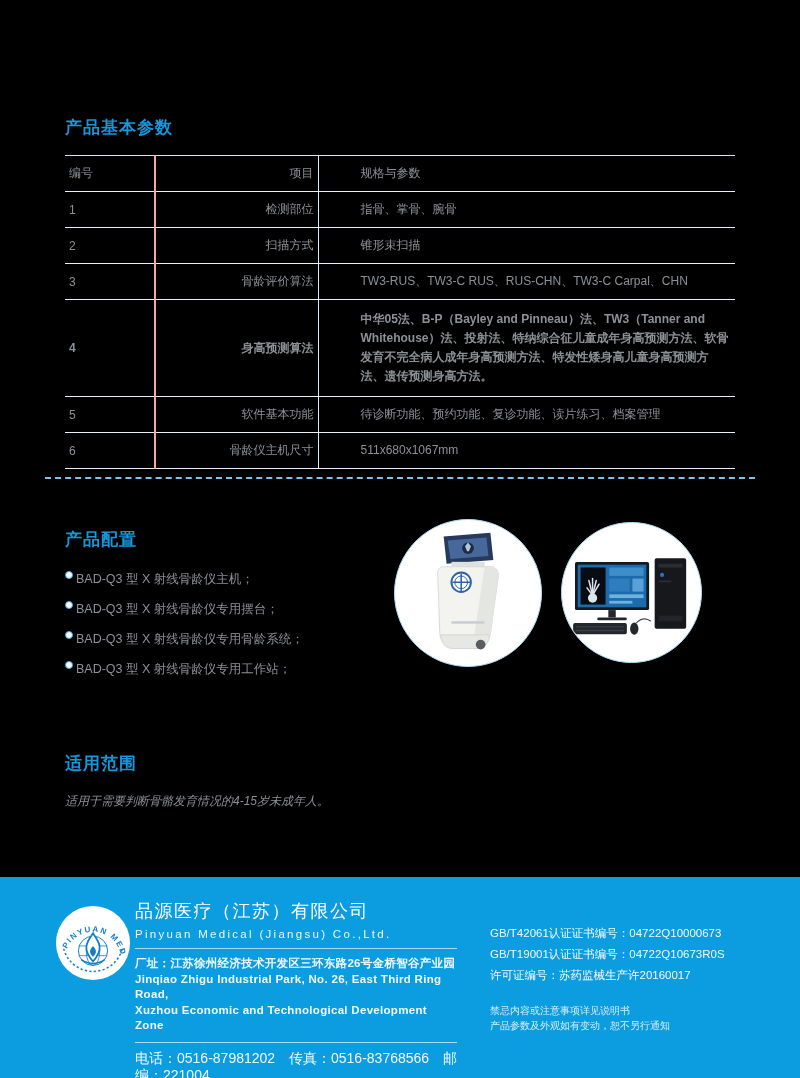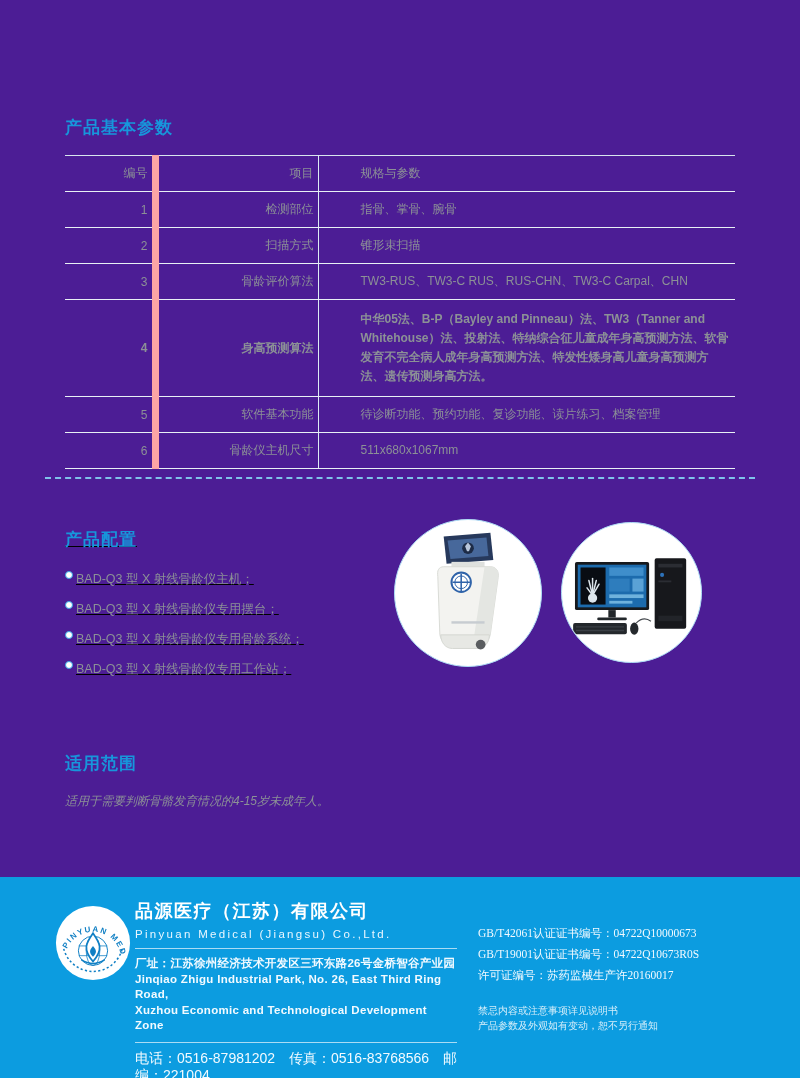--- a/index.html
+++ b/index.html
@@ -1,31 +1,31 @@
 <!DOCTYPE html>
 <html><head>
 <meta charset="utf-8">
 <style>
   * { box-sizing: border-box; }
   html,body { margin:0; padding:0; background:#fff; }
   .page {
-    position:relative; width:800px; height:1078px; background:#4c1d95;
+    position:relative; width:800px; height:1078px; background:#000000;
     font-family:"Liberation Sans","DejaVu Sans",sans-serif; overflow:hidden;
   }
   .sec-title { margin:0; font-size:17px; font-weight:bold; color:#1796DB; letter-spacing:1px; }
 
   
   .sec-params { position:absolute; left:65px; top:116px; width:670px; }
   table.params { width:670px; border-collapse:collapse; table-layout:fixed; margin-top:16px;
                  border-top:1px solid #D7E5EE; border-bottom:1px solid #D7E5EE; }
   table.params th, table.params td {
     font-size:12px; font-weight:normal; color:#8C9196; padding:8px 4px;
     border-bottom:1px solid #E8F0F5; vertical-align:middle;
   }
-  .c1 { width:90px; text-align:right; border-right:7px solid #fca5a5; }
+  .c1 { width:90px; text-align:left; border-right:2px solid #fca5a5; }
   .c2 { width:163px; text-align:right; border-right:1px solid #DDECF4; }
   .c3 { text-align:left; padding-left:42px !important; line-height:19px; }
   tr.tall td { padding-top:10px; padding-bottom:10px;font-weight:bold; }
 
   
   .dashed { position:absolute; left:45px; top:477px; width:710px; height:0;
             border-top:2px dashed #7FC3EA; }
 
   
   .sec-config { position:absolute; left:65px; top:528px; width:330px;text-decoration:underline; }
@@ -44,28 +44,28 @@
 
   
   .sec-scope { position:absolute; left:65px; top:752px; width:500px; }
   .scope-text { margin:18px 0 0 0; font-size:12px; color:#8C9196;font-style:italic; }
 
   
   .footer { position:absolute; left:0; top:877px; width:800px; height:201px;
             background:#0C9CE0; color:#fff; }
   .logo { position:absolute; left:54px; top:27px; width:78px; height:78px; }
   .f-left { position:absolute; left:135px; top:22px; width:322px; }
-  .company-cn { font-size:18px; font-weight:bold; letter-spacing:1.5px; }
+  .company-cn { font-size:18px; font-weight:normal; letter-spacing:1.5px; }
   .company-en { font-size:11.5px; letter-spacing:2.3px; margin-top:5px; color:#EAF7FF; }
   .f-divider { height:1px; background:rgba(255,255,255,0.65); margin:8px 0 7px 0; }
   .addr-line { font-size:11.5px; line-height:15.5px; color:#F2FAFF; letter-spacing:0.3px;font-weight:bold; }
   .contact-row { font-size:14px; line-height:17px; color:#F2FAFF; }
   .contact-row .sp { display:inline-block; margin-right:10px; }
   .contact-row .w185 { display:inline-block; width:185px; margin-right:0; }
-  .f-right { position:absolute; left:478px; top:46px; width:300px;font-family:Liberation Serif, serif; }
+  .f-right { position:absolute; left:490px; top:46px; width:300px; }
   .cert-line { font-size:11.5px; line-height:21px; color:#F2FAFF; }
   .notes { margin-top:17px; font-size:10px; line-height:15px; color:rgba(255,255,255,0.82); }
 </style>
 </head>
 <body>
 
 <div class="page">
 
   <section class="sec-params">
     <h2 class="sec-title">产品基本参数</h2>

